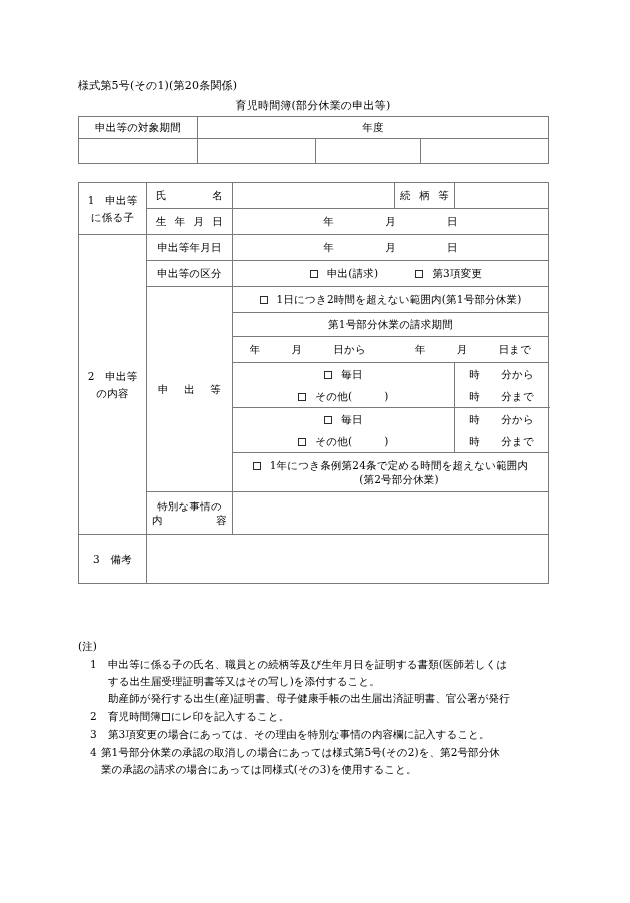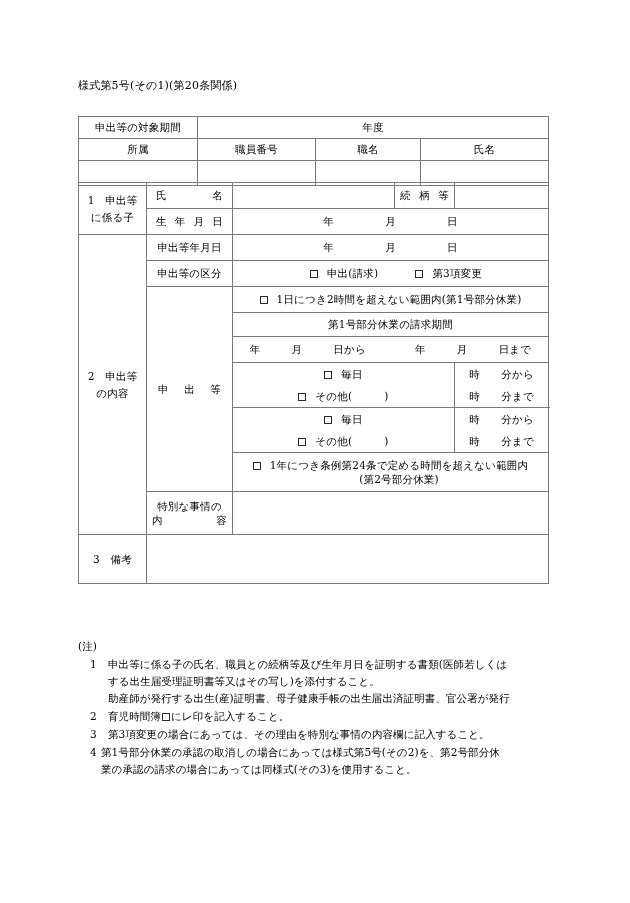--- a/index.html
+++ b/index.html
@@ -170,49 +170,36 @@
     margin: 0 1px;
     box-sizing: border-box;
   }
 </style>
 </head>
 <body>
 
 <div class="page">
 
   <div class="form-id">様式第5号(その1)(第20条関係)</div>
+  <div class="doc-title">育児時間簿(部分休業の申出等)</div>
 
   <table id="tbl-top" class="frm">
     <colgroup>
       <col style="width:119px">
       <col style="width:118px">
       <col style="width:105px">
       <col style="width:128px">
     </colgroup>
     <tbody>
       <tr>
         <td>
           <span class="cell-pad">申出等の対象期間</span>
         </td>
         <td colspan="3">
           <span>年度</span>
-        </td>
-      </tr>
-      <tr>
-        <td>
-          <span>所属</span>
-        </td>
-        <td>
-          <span>職員番号</span>
-        </td>
-        <td>
-          <span>職名</span>
-        </td>
-        <td>
-          <span>氏名</span>
         </td>
       </tr>
       <tr>
         <td class="blankrow"></td>
         <td class="blankrow"></td>
         <td class="blankrow"></td>
         <td class="blankrow"></td>
       </tr>
     </tbody>
   </table>

